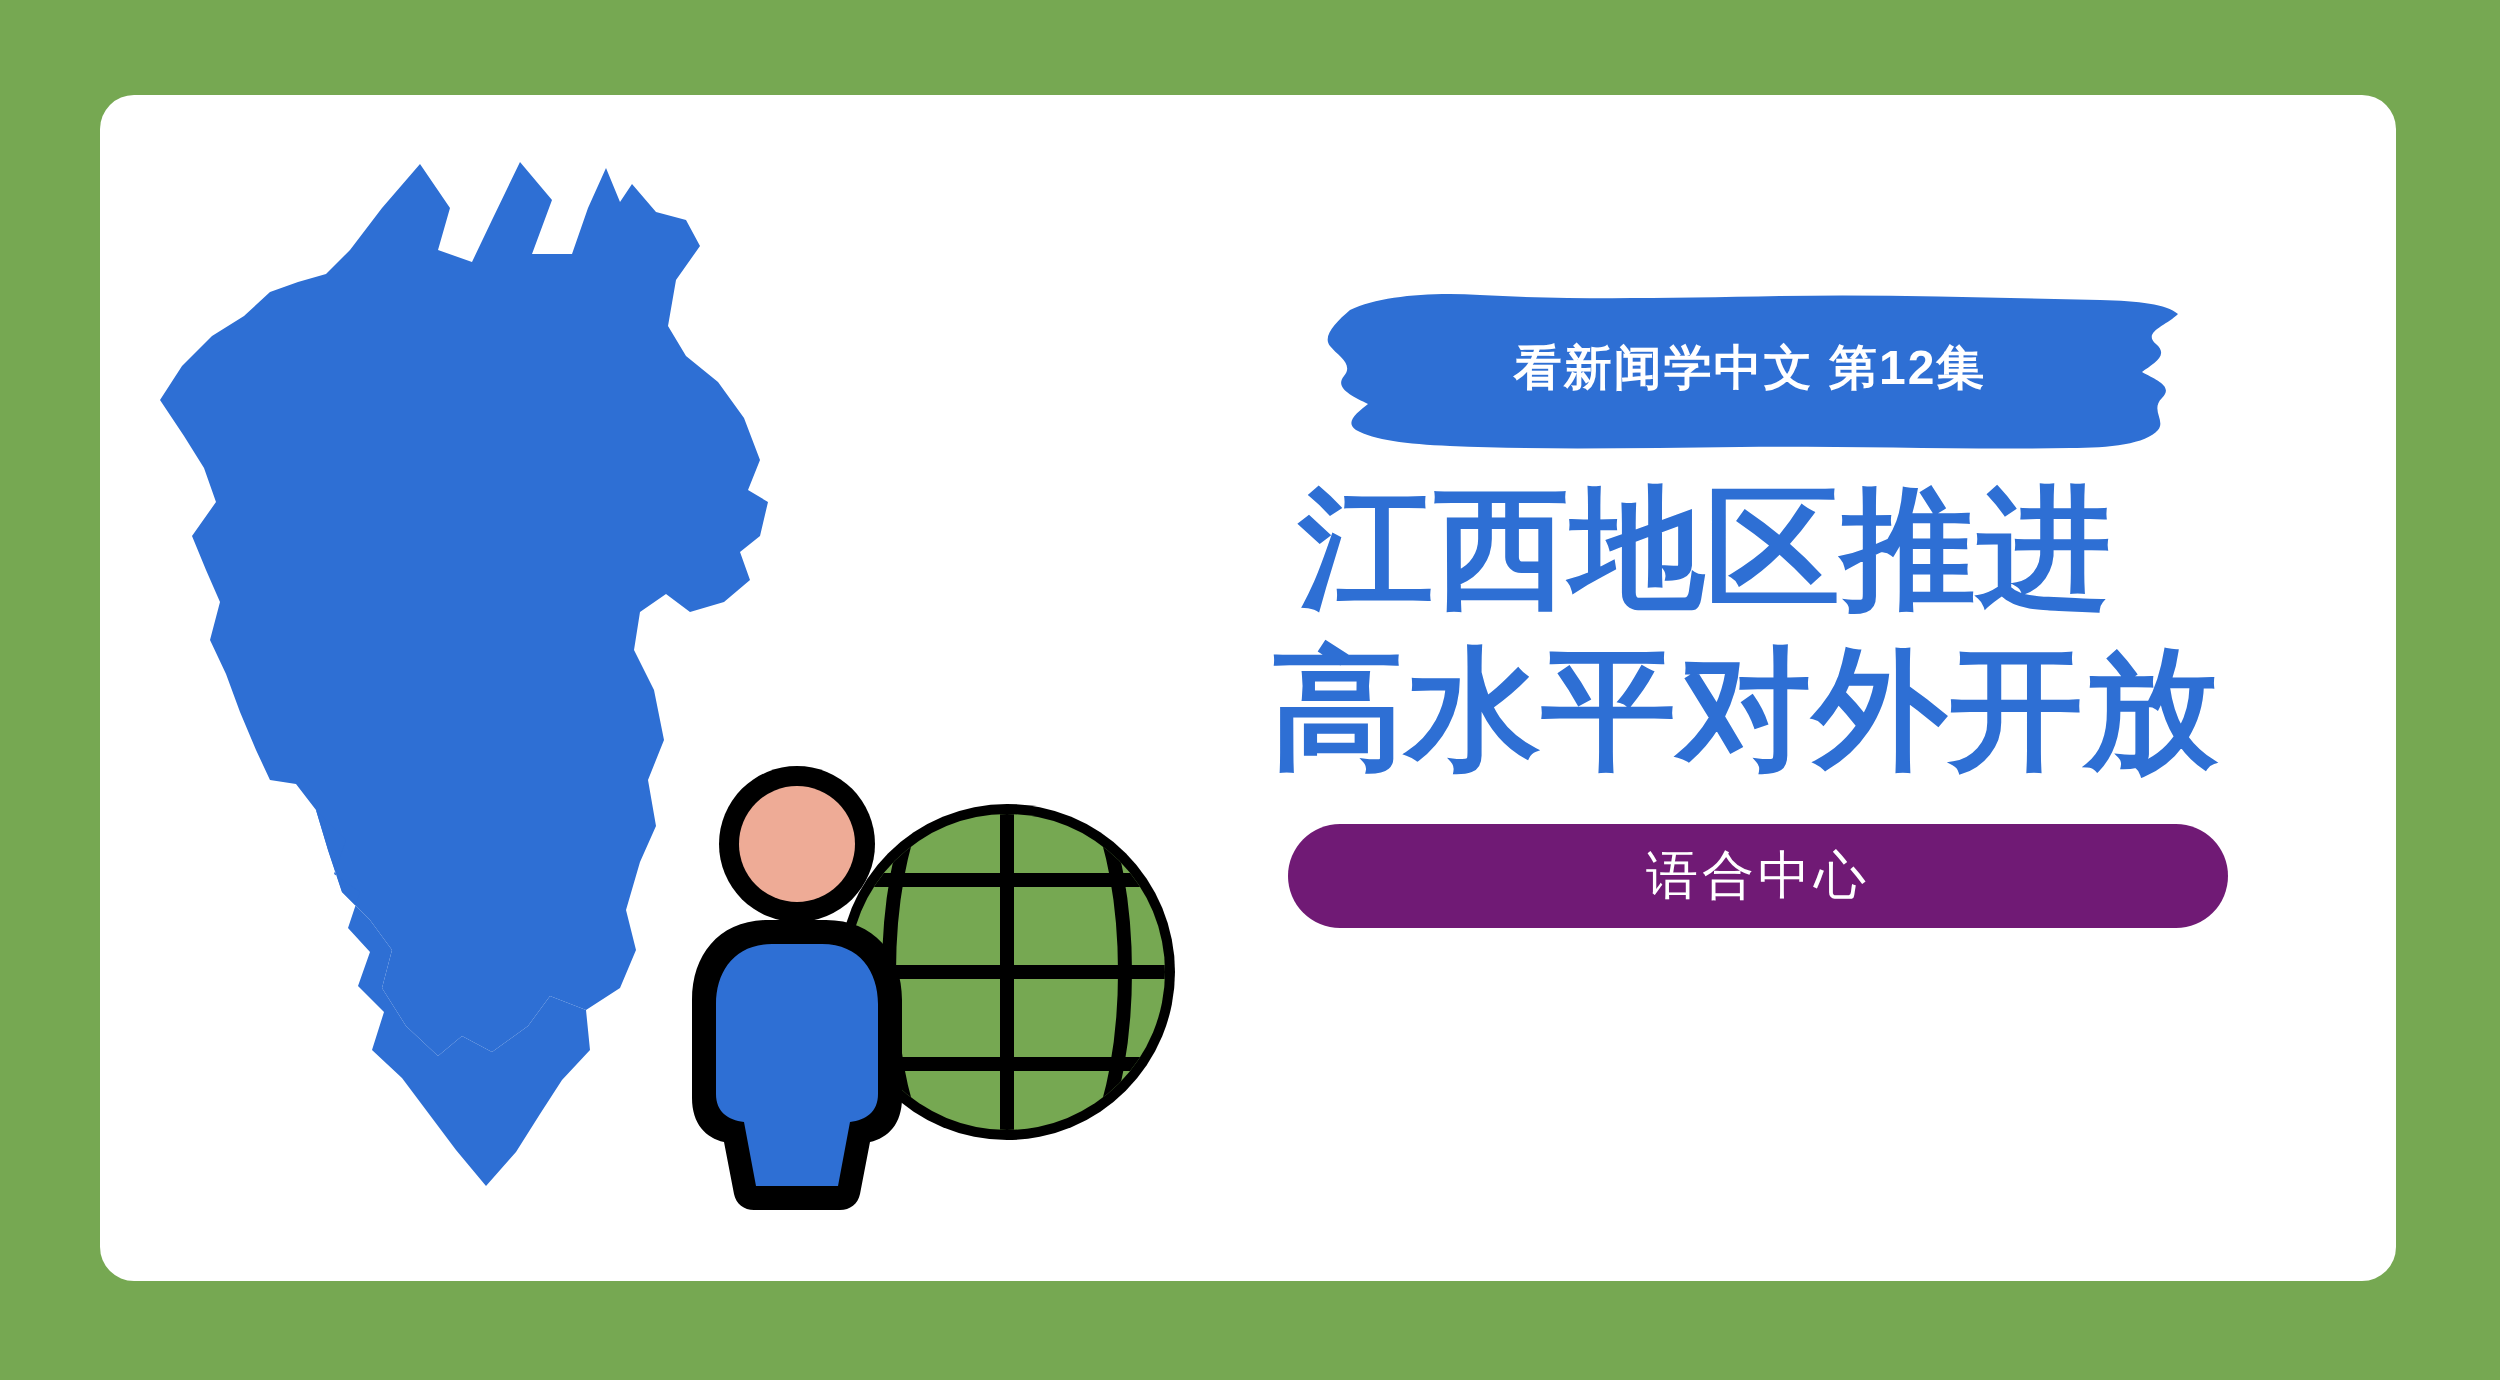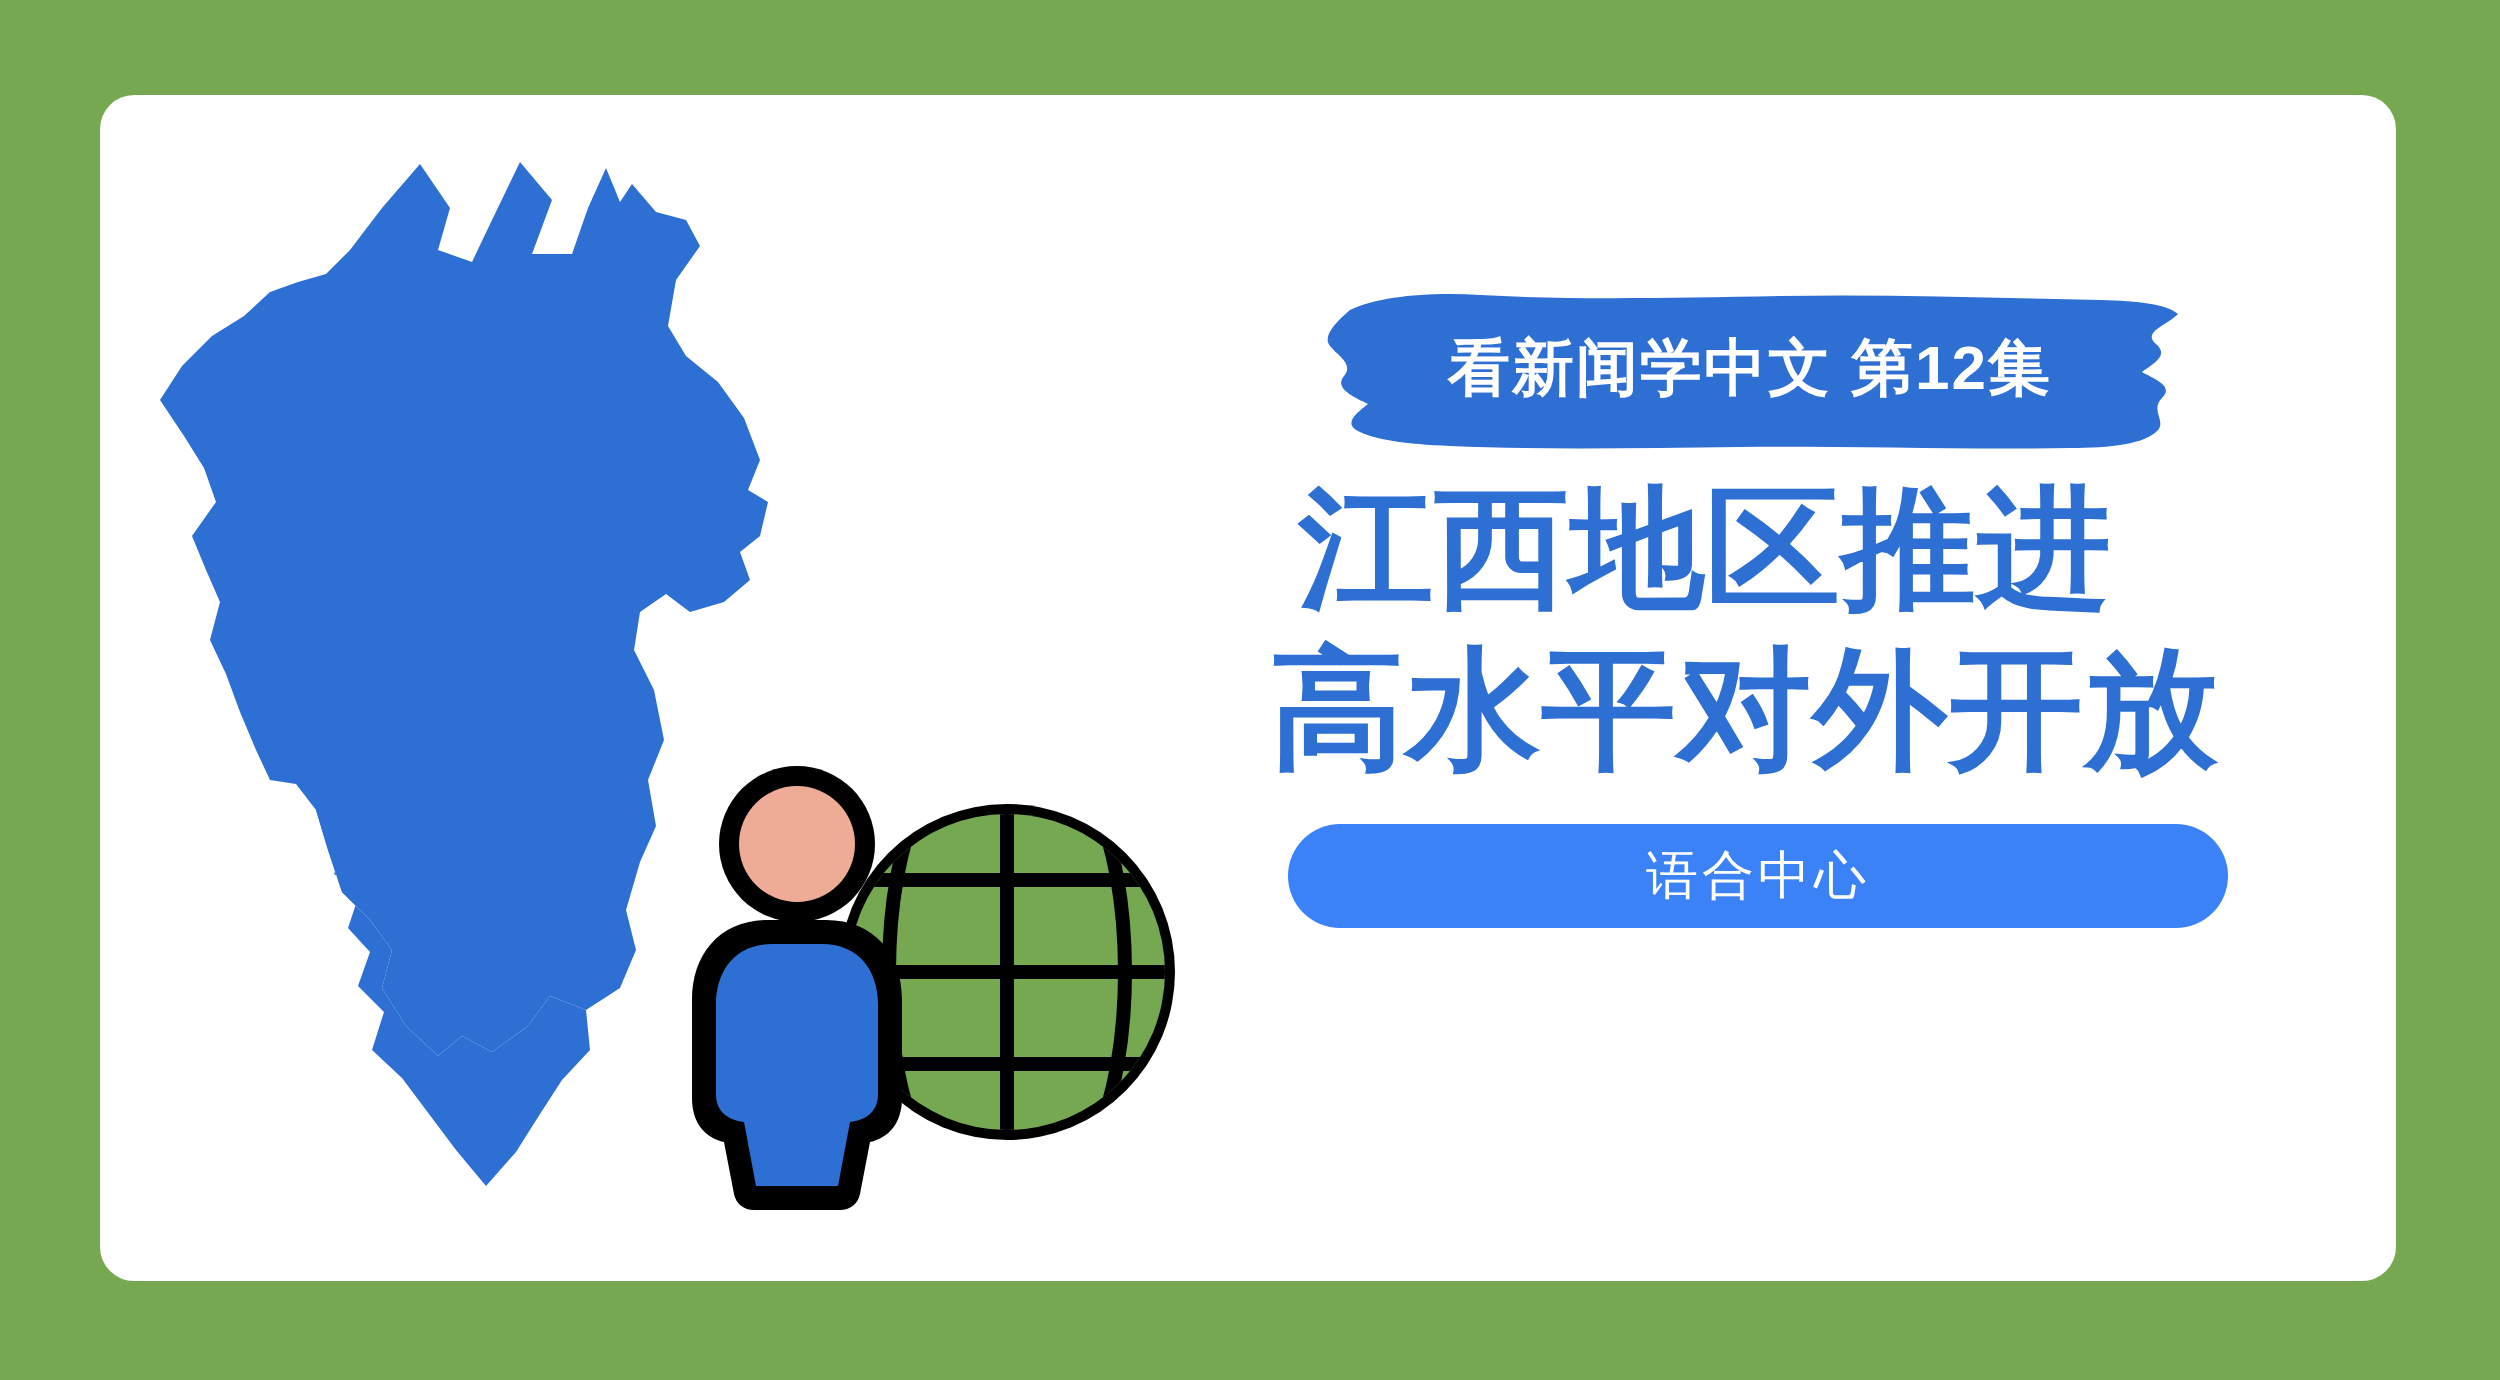--- a/index.html
+++ b/index.html
@@ -81,21 +81,21 @@
   .badge-text {
     position: absolute;
     left: 0;
     right: 0;
     top: 0;
     bottom: 0;
     display: flex;
     align-items: center;
     justify-content: center;
     color: #ffffff;
-    font-size: 62px;
+    font-size: 48px;
     font-weight: 700;
     letter-spacing: 2px;
     padding-bottom: 4px;
     white-space: nowrap;
     text-align: center;
   }
 
   
   .headline {
     margin-top: 8px;
@@ -111,21 +111,21 @@
   .headline-line { display: block; }
   .headline-line.l1 { margin-left: 28px; }
   .headline-line.l2 { margin-left: 0px; }
 
   
   .pill {
     margin-top: 34px;
     margin-left: 18px;
     width: 940px;
     height: 104px;
-    background: #3b82f6;
+    background: #701a75;
     border-radius: 52px;
     display: flex;
     align-items: center;
     justify-content: center;
     color: #ffffff;
     font-size: 52px;
     font-weight: 400;
     letter-spacing: 4px;
     white-space: nowrap;
   }

